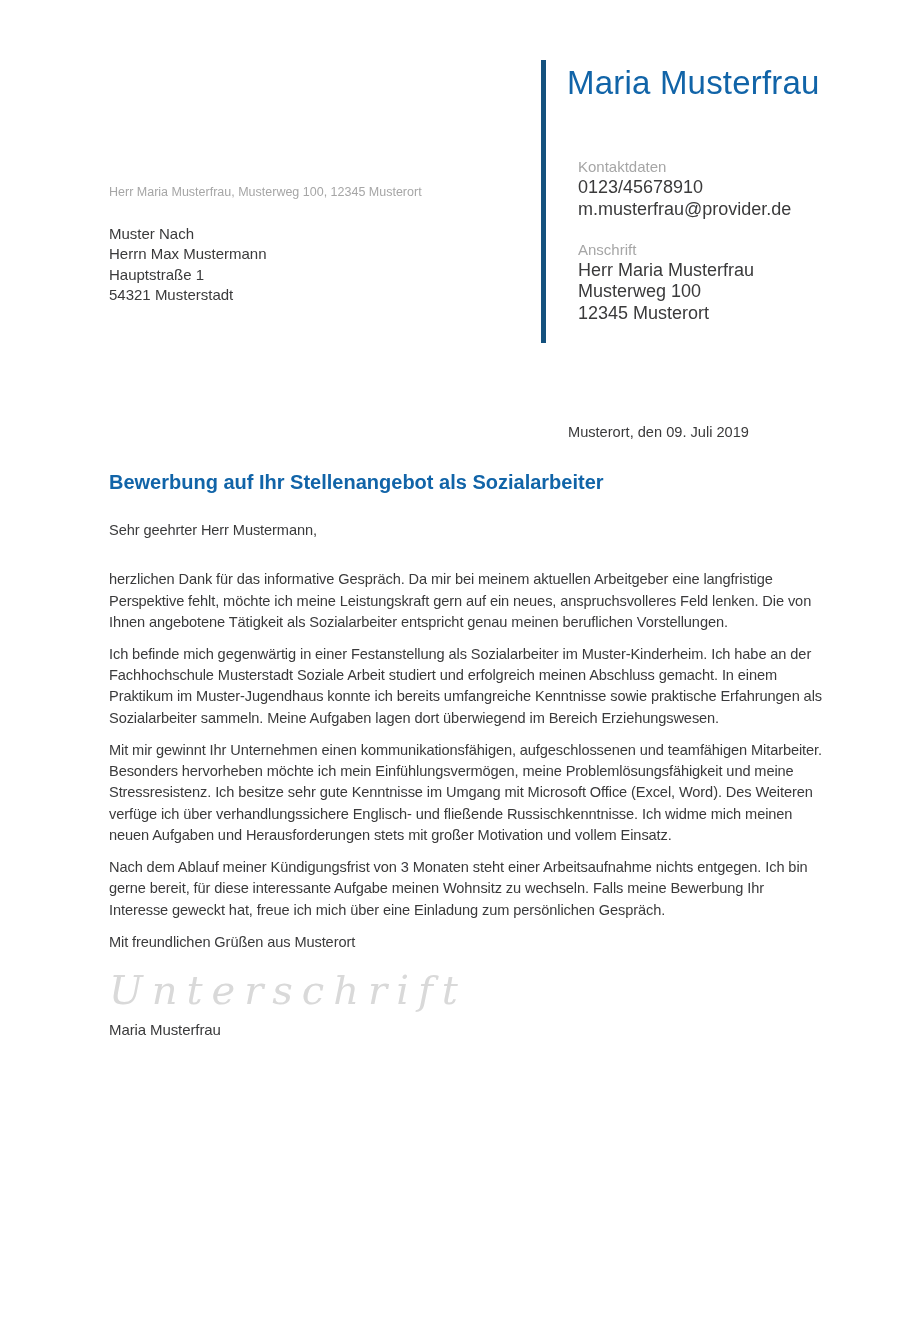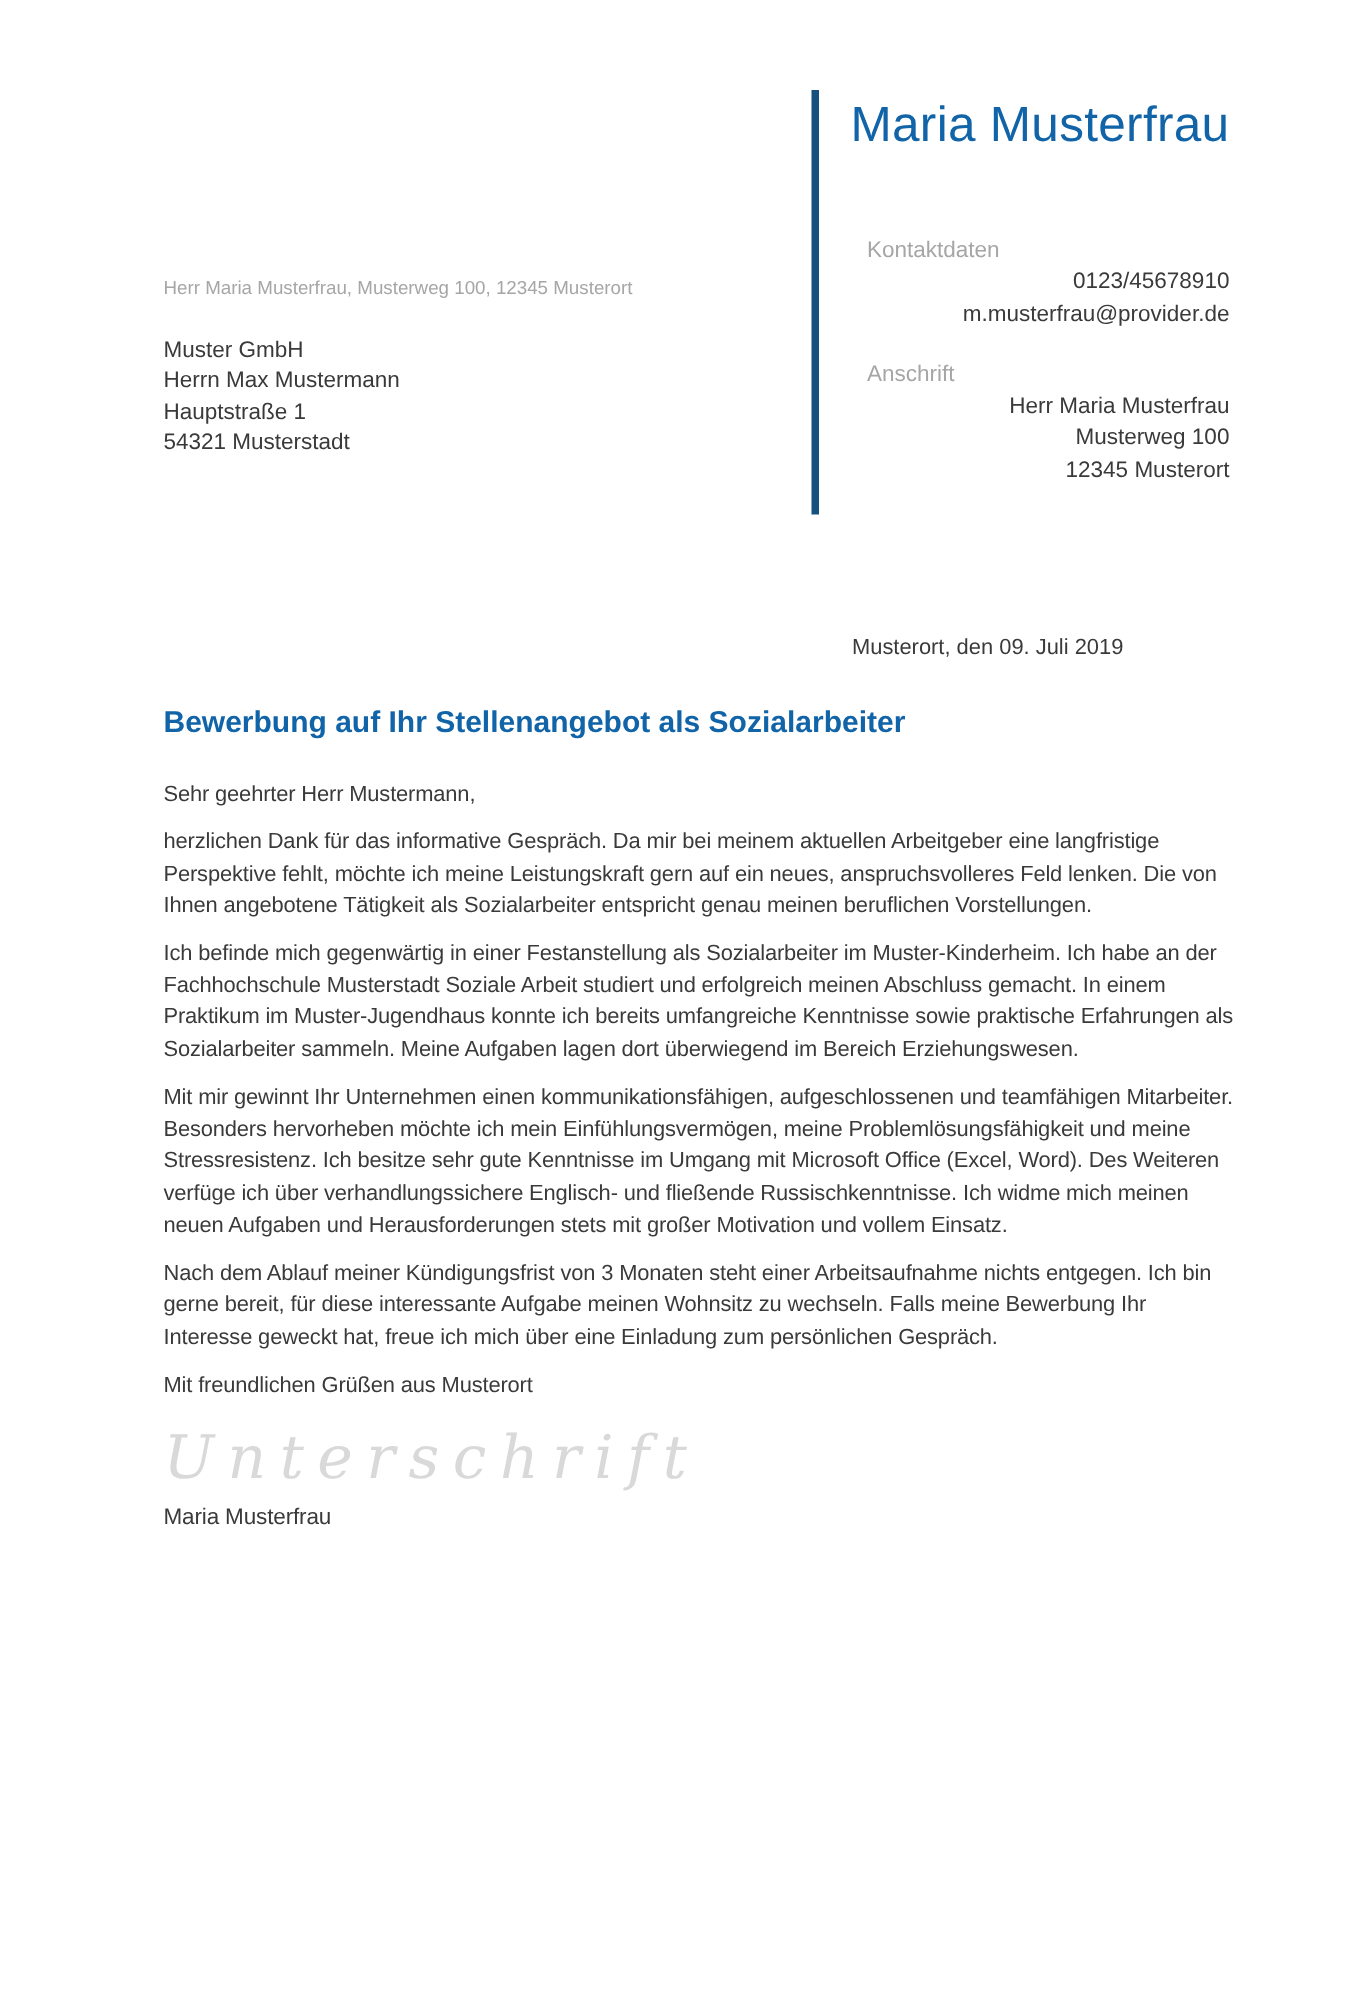--- a/index.html
+++ b/index.html
@@ -39,24 +39,23 @@
     margin-bottom: 52px;
     white-space: nowrap;
   }
   .hgroup { margin-bottom: 19px; margin-left: 11px; }
   .hlabel {
     font-size: 15px;
     line-height: 21.3px;
     color: var(--label-gray, #A6A6A6);
   }
   .hline {
-    font-size: 15px;
+    font-size: 18px;
     line-height: 21.3px;
     white-space: nowrap;
-    text-align: right;
   }
 
   
   .sender-line {
     position: absolute;
     left: 109px;
     top: 184px;
     font-size: 12.5px;
     line-height: 16px;
     color: var(--label-gray, #A6A6A6);
@@ -94,21 +93,21 @@
   
   .letter-body {
     position: absolute;
     left: 109px;
     top: 520px;
     width: 714px;
     font-size: 14.6px;
     line-height: 21.3px;
     letter-spacing: -0.1px;
   }
-  .salutation { margin-bottom: 10px; }
+  .salutation { margin-bottom: 28px; }
   .para { margin-bottom: 10.7px; }
   .closing { margin-bottom: 0; }
   .signature {
     margin-top: 13px;
     font-family: "DejaVu Serif", serif;
     font-style: italic;
     font-weight: normal;
     font-size: 40px;
     line-height: 48px;
     letter-spacing: 9px;
@@ -122,21 +121,21 @@
   }
 </style>
 </head>
 <body>
 
 <div class="page">
 
   <div class="sender-line">Herr Maria Musterfrau, Musterweg 100, 12345 Musterort</div>
 
   <div class="recipient">
-    <div>Muster GmbH</div>
+    <div>Muster Nach</div>
     <div>Herrn Max Mustermann</div>
     <div>Hauptstraße 1</div>
     <div>54321 Musterstadt</div>
   </div>
 
   <div class="header">
     <div class="accent-bar"></div>
     <div class="header-content">
       <h1 class="title">Maria Musterfrau</h1>
 

